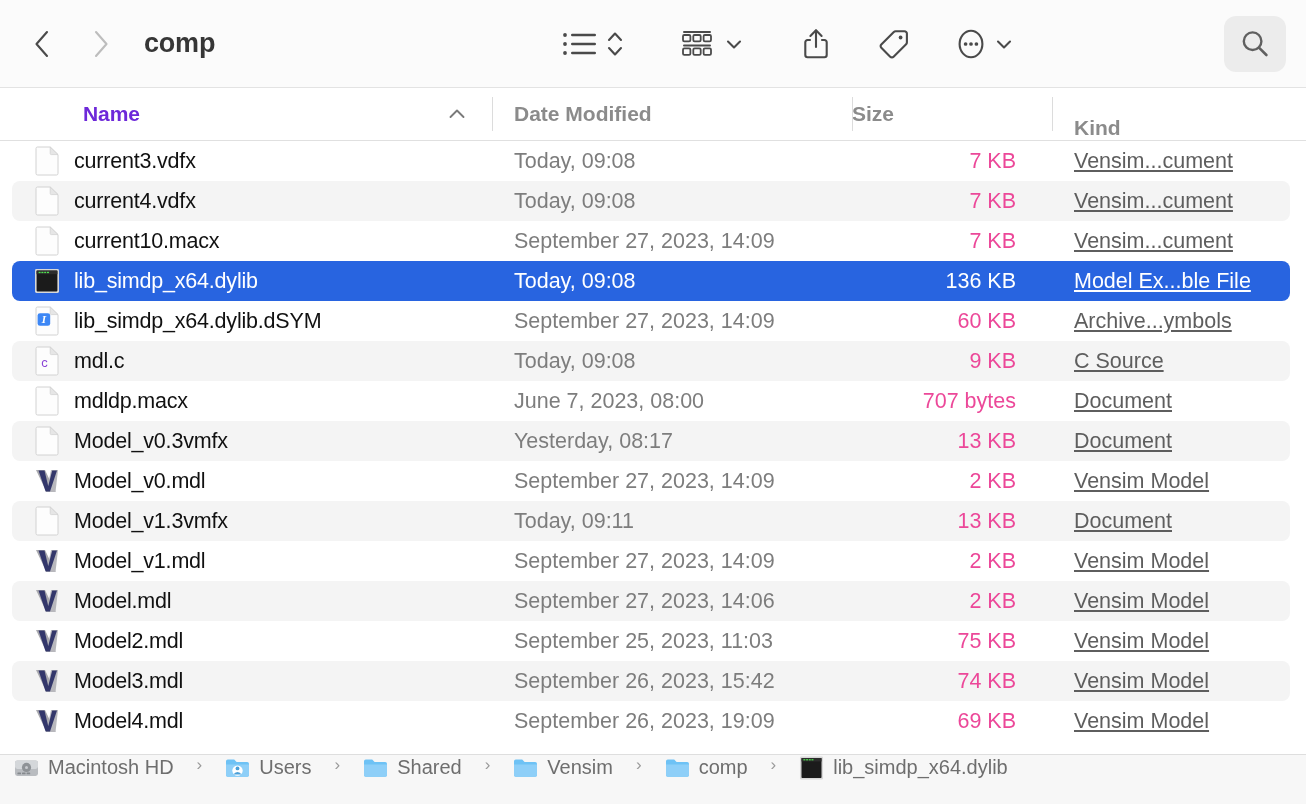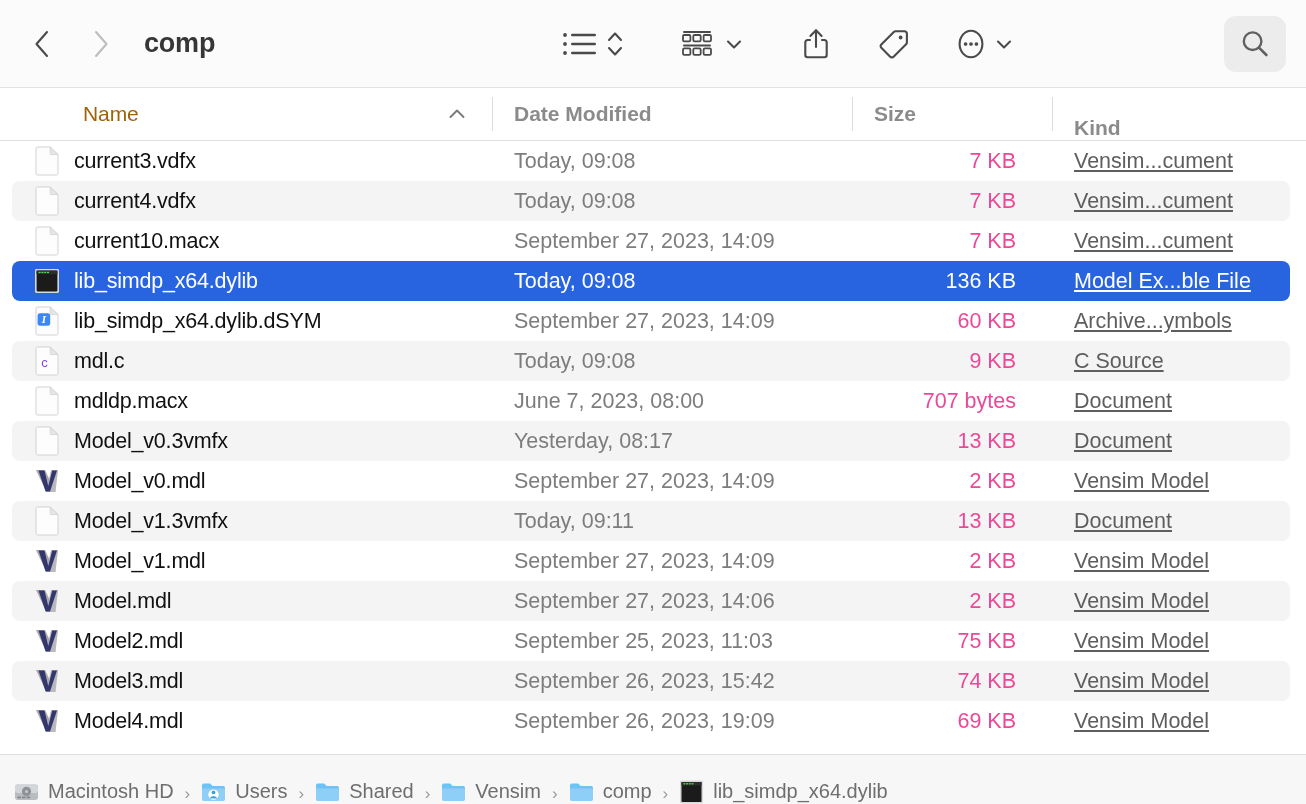--- a/index.html
+++ b/index.html
@@ -130,26 +130,26 @@
     background: #dcdcdc;
   }
 
   .col-name {
     width: 492px;
     padding-left: 83px;
     justify-content: space-between;
     padding-right: 26px;
   }
   .col-name .label {
-    color: #a16207;
-    font-weight: normal;
+    color: #6d28d9;
+    font-weight: bold;
     letter-spacing: -0.1px;
   }
   .col-date { width: 360px; padding-left: 22px; }
-  .col-size { width: 200px; padding-left: 22px; }
+  .col-size { width: 200px; }
   .col-kind { flex: 1; padding-left: 22px; align-items: flex-end; }
 
   .col-label-muted {
     color: #8b8b8b;
     font-weight: bold;
   }
 
   .sort-arrow {
     width: 18px;
     height: 12px;
@@ -235,25 +235,25 @@
     justify-content: center;
   }
 
   
   .path-bar {
     height: 50px;
     min-height: 50px;
     background: #f7f7f7;
     border-top: 1px solid #dedede;
     display: flex;
-    align-items: flex-end;
+    align-items: flex-start;
     padding-left: 14px;
     font-size: 20px;
     color: #6e6e6e;
-    gap: 0;
+    gap: 12px;
   }
 
   .path-item {
     display: flex;
     align-items: center;
     gap: 9px;
     cursor: default;
     white-space: nowrap;
   }
 

